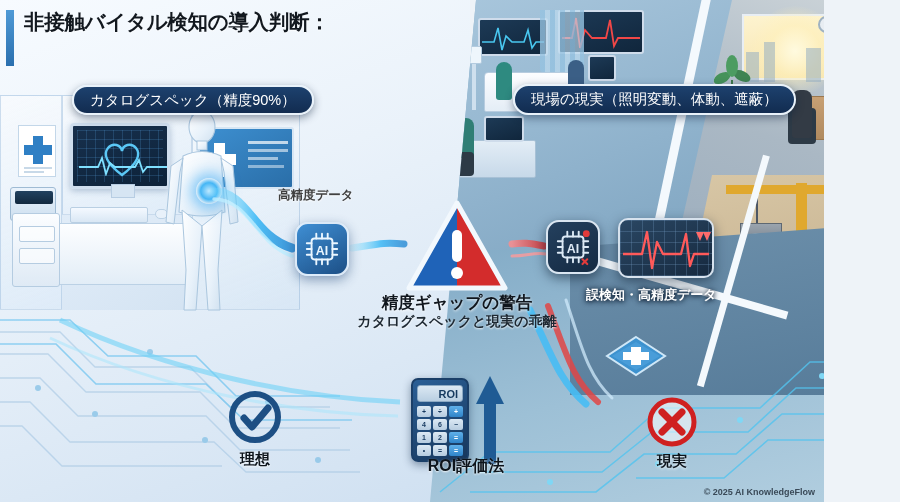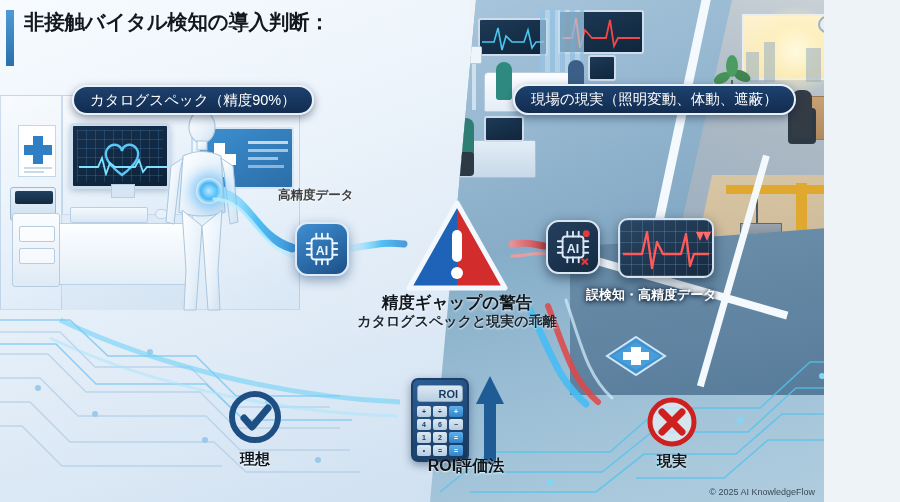--- a/index.html
+++ b/index.html
@@ -174,21 +174,21 @@
   .x-circle{ position:absolute; left:646px; top:396px; width:52px; height:52px;}
   .lbl-real{ left:647px; top:452px; width:50px; text-align:center; font-size:15px;
     color:#0d141b; text-shadow:0 1px 3px rgba(255,255,255,.85);}
   .plus-diamond{ position:absolute; left:604px; top:334px; width:64px; height:50px;}
 
   
   .flows{ position:absolute; left:0; top:0; width:900px; height:502px; pointer-events:none;}
 
   
   .footer{ position:absolute; right:9px; bottom:5px; font-size:9px; color:#3a4a58;
-    font-weight:400;margin-top:36px;}
+    font-weight:700;margin-top:36px;}
 </style>
 </head>
 <body>
 
 <div class="stage">
 
   <div class="left-panel">
 
     <div class="room">
       <div class="wall-panel" style="left:0;top:0;width:62px;height:215px;"></div>

